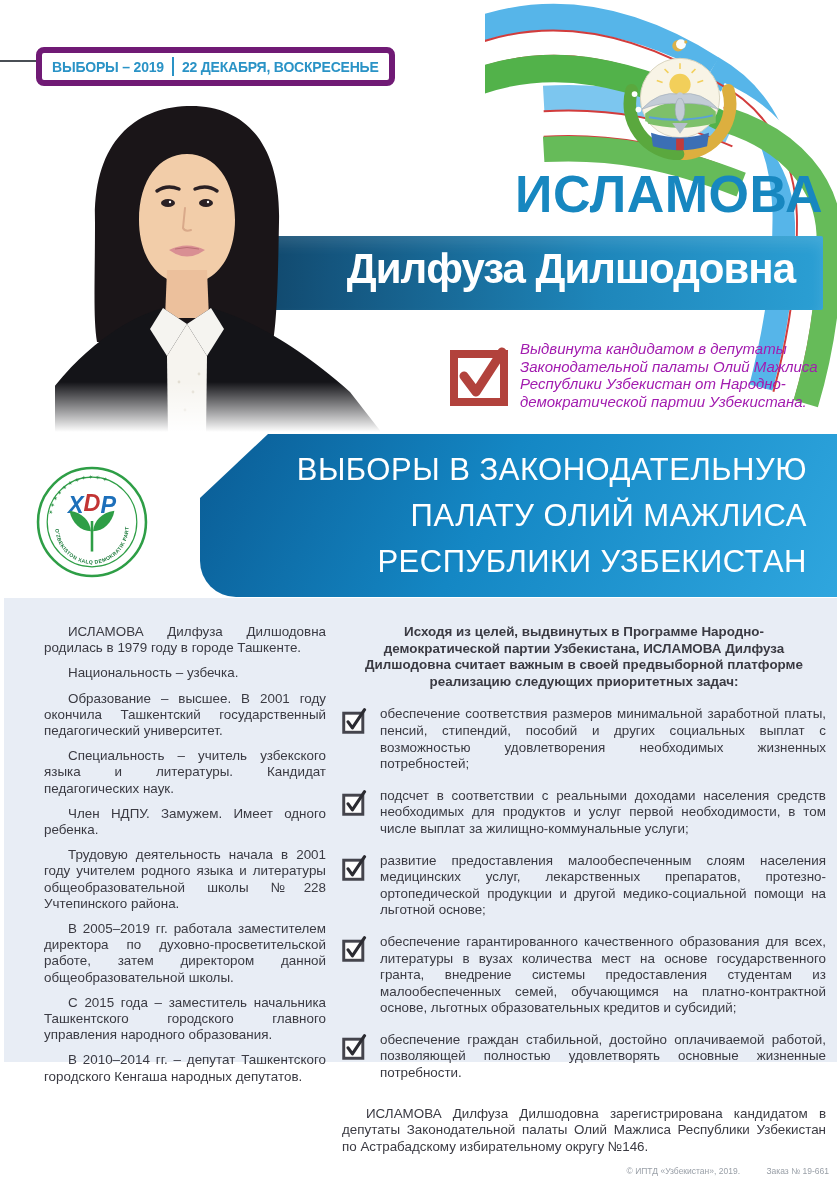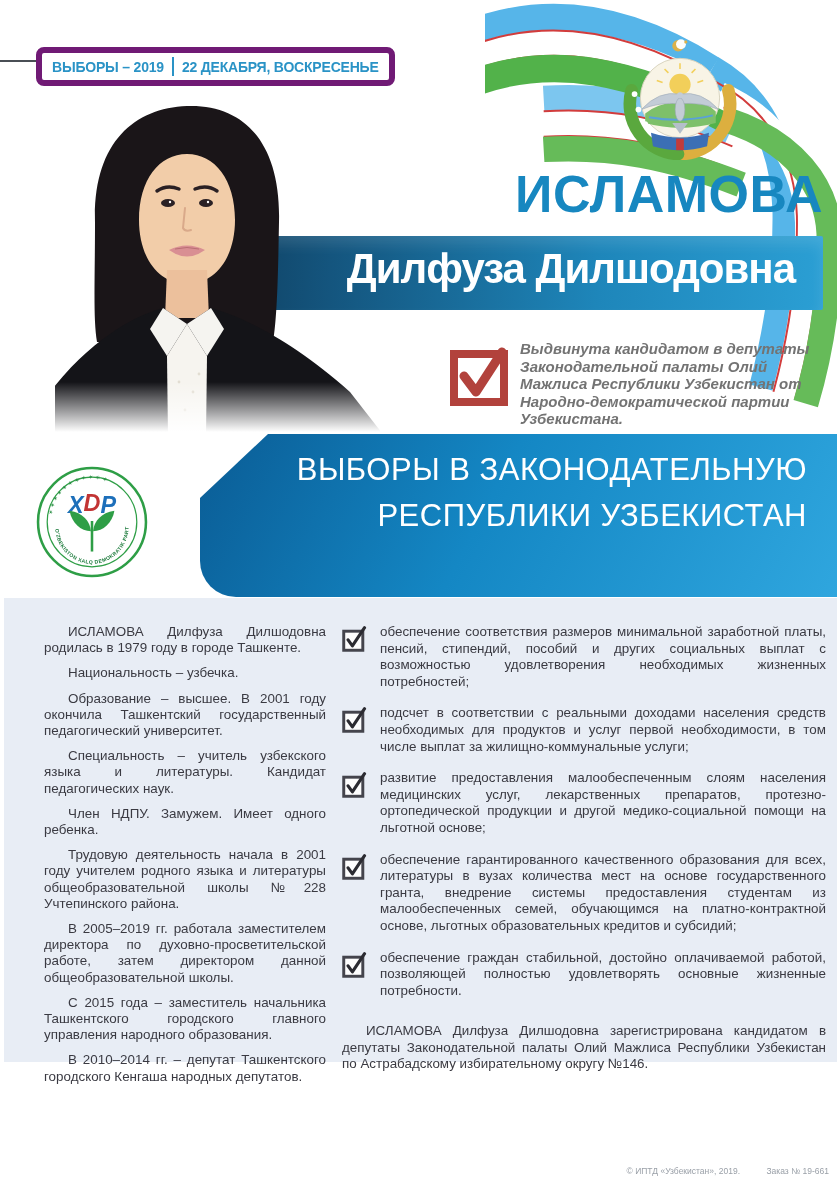--- a/index.html
+++ b/index.html
@@ -23,21 +23,21 @@
   
   .surname{position:absolute;right:14px;top:164px;font-size:52px;font-weight:bold;color:#1787c0;
            letter-spacing:0.5px;z-index:2;}
   .name-banner{position:absolute;left:120px;right:14px;top:236px;height:74px;z-index:2;border-radius:2px;
        background:linear-gradient(92deg,#0b2d47 0%,#14557e 30%,#1e86ba 68%,#2b9fd4 100%);
        box-shadow:inset 0 8px 14px rgba(255,255,255,.12);}
   .given-names{position:absolute;right:28px;top:9px;color:#fff;font-size:42px;font-weight:bold;letter-spacing:-1px;}
 
   
   .nom-box{position:absolute;left:450px;top:346px;width:60px;height:60px;z-index:2;}
-  .nom-text{position:absolute;left:520px;top:340px;width:312px;color:#737373;font-weight:bold;
+  .nom-text{position:absolute;left:520px;top:340px;width:312px;color:#a21caf;font-weight:normal;
             font-style:italic;font-size:15px;line-height:17.5px;z-index:2;}
 
   
   .main-banner{position:absolute;left:200px;right:0;top:434px;height:163px;z-index:1;
        background:linear-gradient(118deg,#0a5c95 0%,#1487c4 45%,#2fa6de 100%);
        border-radius:0 0 0 36px;}
   .main-banner .txt{position:absolute;right:30px;top:13px;text-align:right;color:#fff;font-weight:normal;
        font-size:31px;line-height:46px;letter-spacing:0.5px;}
   .banner-notch{position:absolute;left:200px;top:434px;width:68px;height:64px;background:#fff;
        clip-path:polygon(0 0,100% 0,0 100%);z-index:2;}
@@ -169,20 +169,21 @@
 
   <svg class="nom-box" viewBox="0 0 60 60">
     <rect x="4" y="8" width="50" height="48" fill="#fff" stroke="#b2423c" stroke-width="8"></rect>
     <path d="M14 30 L26 46 L52 6" stroke="#b2423c" stroke-width="9" fill="none" stroke-linecap="round" stroke-linejoin="round"></path>
   </svg>
   <div class="nom-text">Выдвинута кандидатом в депутаты Законодательной палаты Олий Мажлиса Республики Узбекистан от Народно-демократической партии Узбекистана.</div>
 
   <div class="main-banner">
     <div class="txt">
       <div>ВЫБОРЫ В ЗАКОНОДАТЕЛЬНУЮ</div>
+      <div>ПАЛАТУ ОЛИЙ МАЖЛИСА</div>
       <div>РЕСПУБЛИКИ УЗБЕКИСТАН</div>
     </div>
   </div>
   <div class="banner-notch"></div>
 
   <svg class="party-logo" viewBox="0 0 110 110">
     <circle cx="55" cy="55" r="53" fill="#ffffff" stroke="#2e9e46" stroke-width="2.5"></circle>
     <circle cx="55" cy="55" r="44" fill="none" stroke="#2e9e46" stroke-width="1.2"></circle>
     <defs>
       <path id="starsArc" d="M16 52 A39 39 0 1 1 94 52" fill="none"></path>
@@ -210,20 +211,21 @@
       <p>Образование – высшее. В 2001 году окончила Ташкентский государственный педагогический университет.</p>
       <p>Специальность – учитель узбекского языка и литературы. Кандидат педагогических наук.</p>
       <p>Член НДПУ. Замужем. Имеет одного ребенка.</p>
       <p>Трудовую деятельность начала в 2001 году учителем родного языка и литературы общеобразовательной школы №228 Учтепинского района.</p>
       <p>В 2005–2019 гг. работала заместителем директора по духовно-просветительской работе, затем директором данной общеобразовательной школы.</p>
       <p>С 2015 года – заместитель начальника Ташкентского городского главного управления народного образования.</p>
       <p>В 2010–2014 гг. – депутат Ташкентского городского Кенгаша народных депутатов.</p>
     </div>
 
     <div class="plat-col">
+      <p class="plat-intro">Исходя из целей, выдвинутых в Программе Народно-демократической партии Узбекистана, ИСЛАМОВА Дилфуза Дилшодовна считает важным в своей предвыборной платформе реализацию следующих приоритетных задач:</p>
 
       <div class="plat-item">
         <svg class="cb" viewBox="0 0 30 30">
           <rect x="2" y="6" width="22" height="22" fill="#fdfdfd" stroke="#44444c" stroke-width="3.4"></rect>
           <path d="M7 16 L12 23 L26 2" stroke="#2b2b31" stroke-width="3.6" fill="none" stroke-linecap="round" stroke-linejoin="round"></path>
         </svg>
         <div class="txt">обеспечение соответствия размеров минимальной заработной платы, пенсий, стипендий, пособий и других социальных выплат с возможностью удовлетворения необходимых жизненных потребностей;</div>
       </div>
 
       <div class="plat-item">

